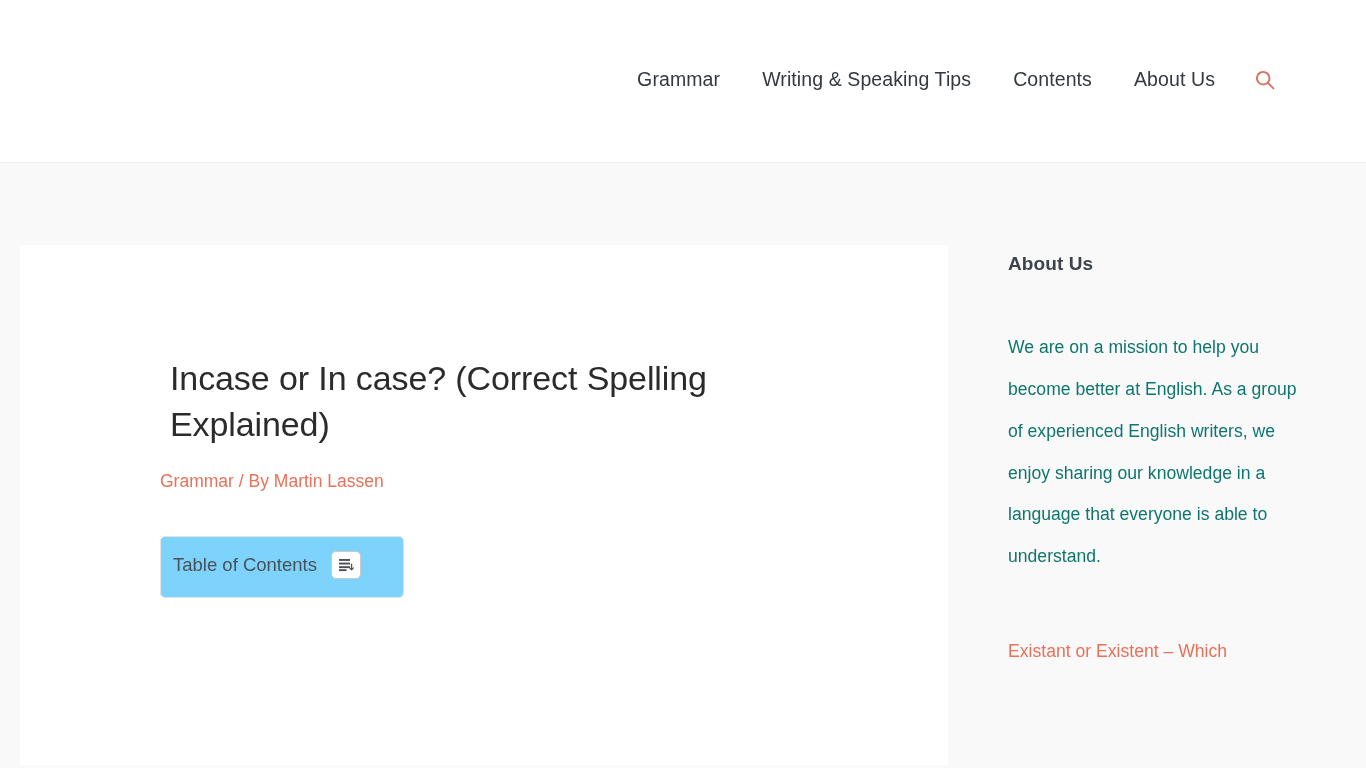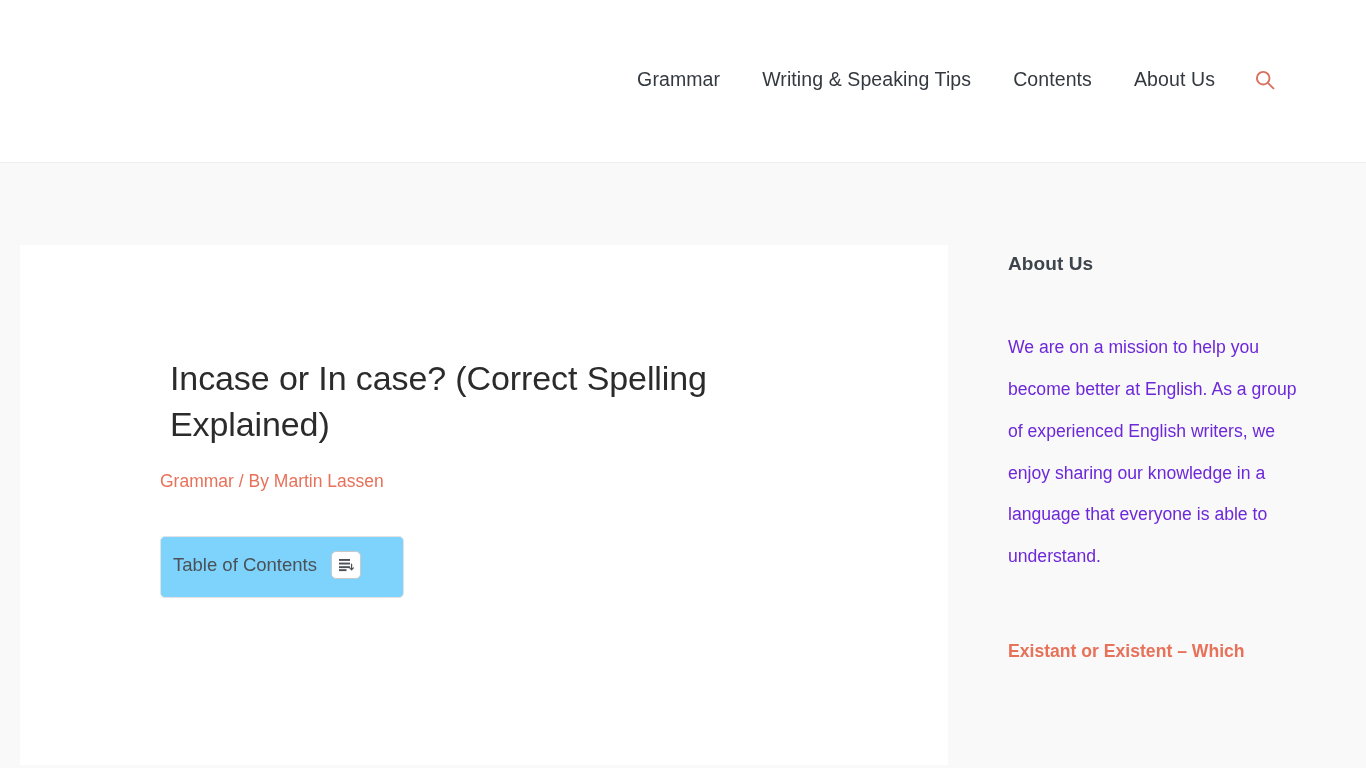--- a/index.html
+++ b/index.html
@@ -165,28 +165,27 @@
     font-size: 27px;
     font-weight: 400;
     color: #3d444b;
     letter-spacing: -0.2px;
   }
 
   .widget-text {
     margin-top: 52px;
     font-size: 17.6px;
     line-height: 2.38;
-    color: #6d28d9;
+    color: #0f766e;
     max-width: 302px;
   }
 
   .recent-list {
     list-style: none;
     margin-top: 31px;
-    font-weight: bold;
   }
   .recent-list li { margin-bottom: 18px; }
   .recent-link {
     font-size: 17.6px;
     line-height: 1.55;
     color: #e8715a;
     text-decoration: none;
     cursor: pointer;
   }
 </style>

